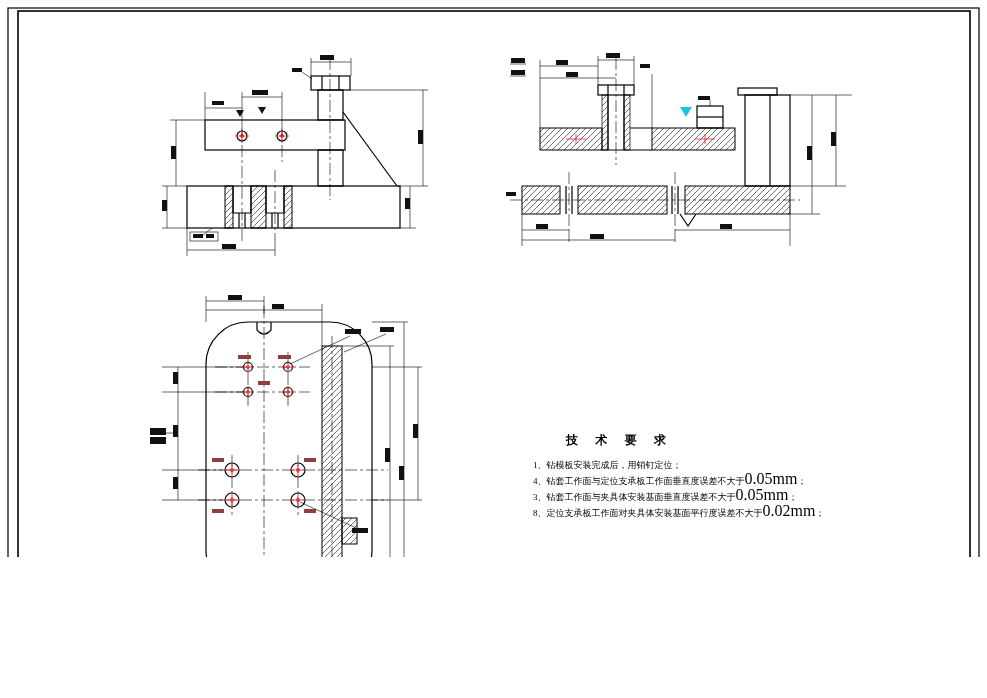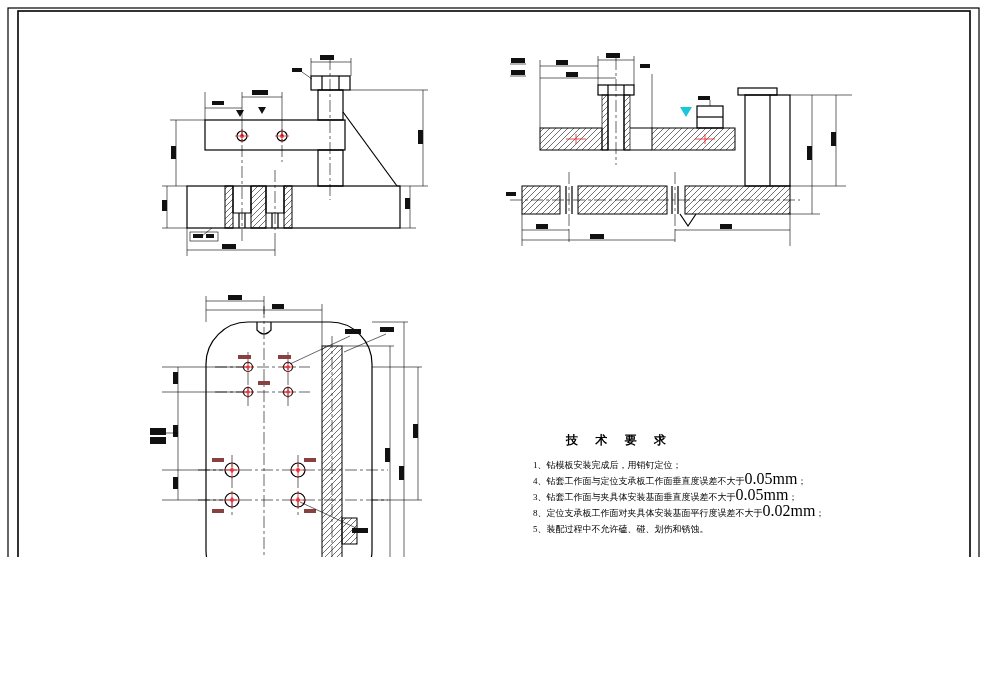--- a/index.html
+++ b/index.html
@@ -285,21 +285,20 @@
     </g>
   </g>
 </svg>
 
 <div class="tech-title">技 术 要 求</div>
 <div class="tech-items">
   <div class="tech-item"><span>1、钻模板安装完成后，用销钉定位；</span><span class="tech-val"></span><span></span></div>
   <div class="tech-item"><span>4、钻套工作面与定位支承板工作面垂直度误差不大于</span><span class="tech-val">0.05mm</span><span>；</span></div>
   <div class="tech-item"><span>3、钻套工作面与夹具体安装基面垂直度误差不大于</span><span class="tech-val">0.05mm</span><span>；</span></div>
   <div class="tech-item"><span>8、定位支承板工作面对夹具体安装基面平行度误差不大于</span><span class="tech-val">0.02mm</span><span>；</span></div>
-  <div class="tech-item"><span>5、装配过程中不允许磕、碰、划伤和锈蚀。</span><span class="tech-val"></span><span></span></div>
 </div>
 
 <div class="surface-note">
   <span class="lbl">其余</span>
   <svg width="22" height="20">
     <path d="M3,11 L8,17 L14,3 L21,3" fill="none" stroke="#000" stroke-width="1.1"></path>
   </svg>
 </div>
 
 <div class="title-block">

